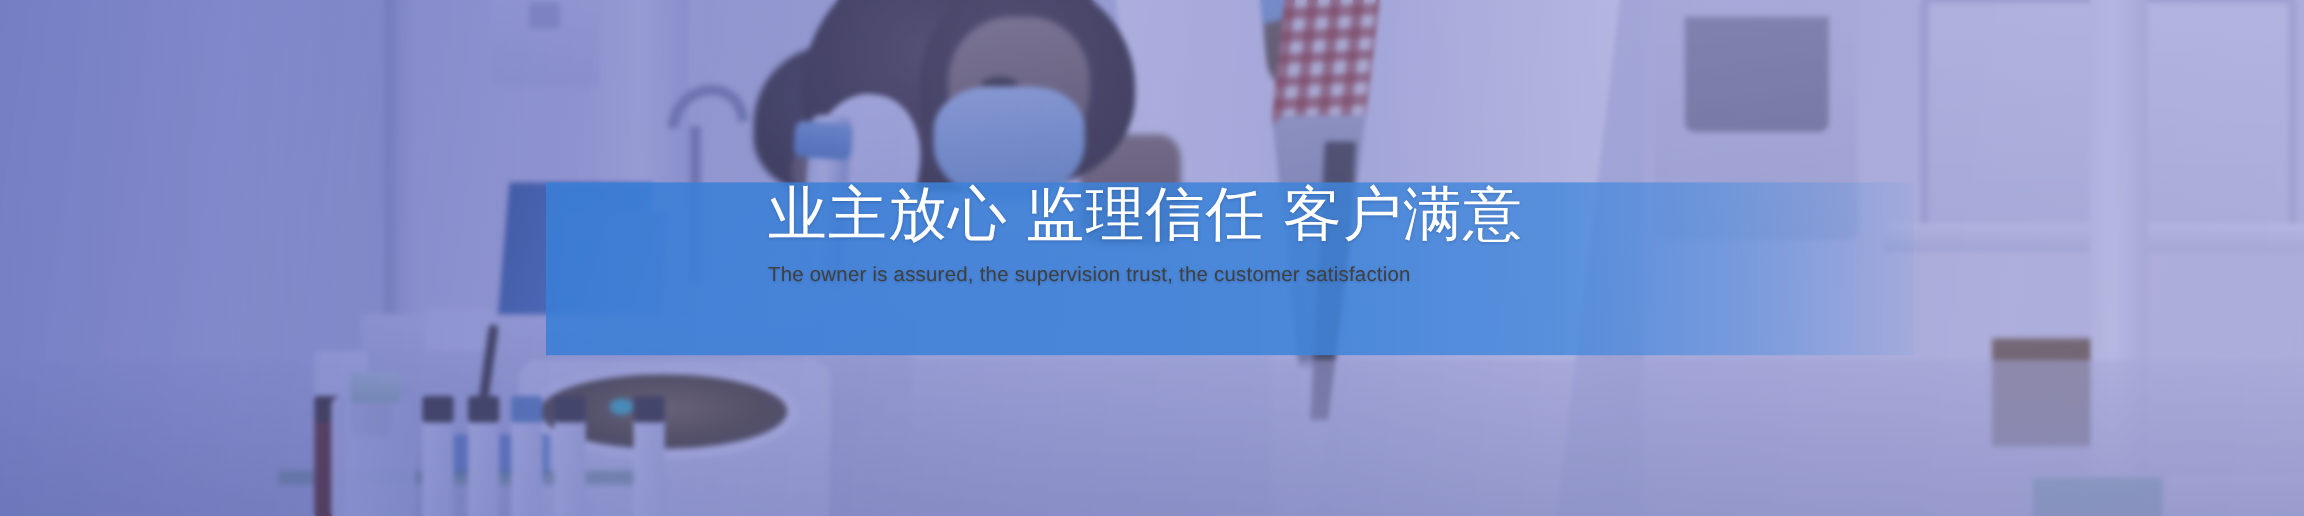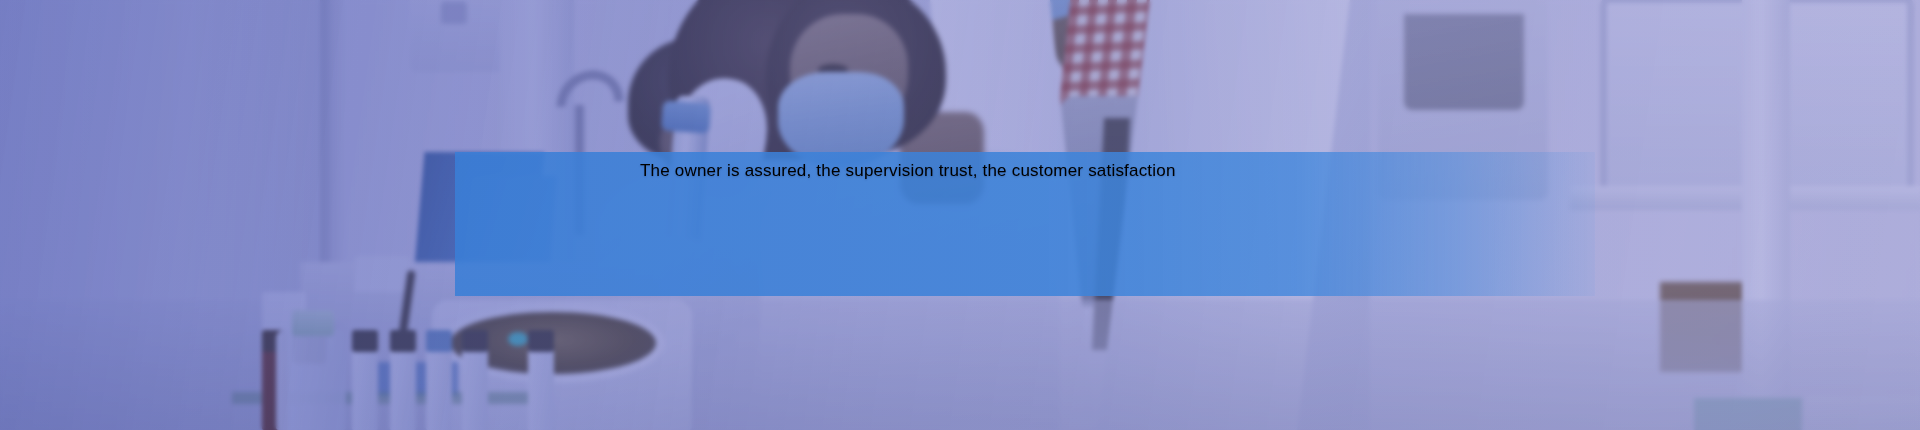--- a/index.html
+++ b/index.html
@@ -582,21 +582,21 @@
     color: #ffffff;
     font-weight: 400;
     letter-spacing: 1px;
     white-space: nowrap;
     text-shadow: 0 1px 3px rgba(20,50,100,0.30);
   }
   .subline {
     margin-top: 9px;
     font-size: 17px;
     line-height: 24px;
-    color: #000000;
+    color: #404040;
     font-weight: 400;
     letter-spacing: 0.2px;
     white-space: nowrap;
     text-shadow: 0 1px 2px rgba(20,50,100,0.30);
   }
 </style>
 </head>
 <body>
 
 <div class="banner">
@@ -678,16 +678,17 @@
 
     <div class="photo-blur"></div>
   </div>
 
   <div class="grade-violet"></div>
   <div class="grade-lift"></div>
 
   <div class="band"></div>
 
   <div class="caption">
+    <div class="headline">业主放心 监理信任  客户满意</div>
     <div class="subline">The owner is assured, the supervision trust, the customer satisfaction</div>
   </div>
 
 </div>
 
 </body></html>

